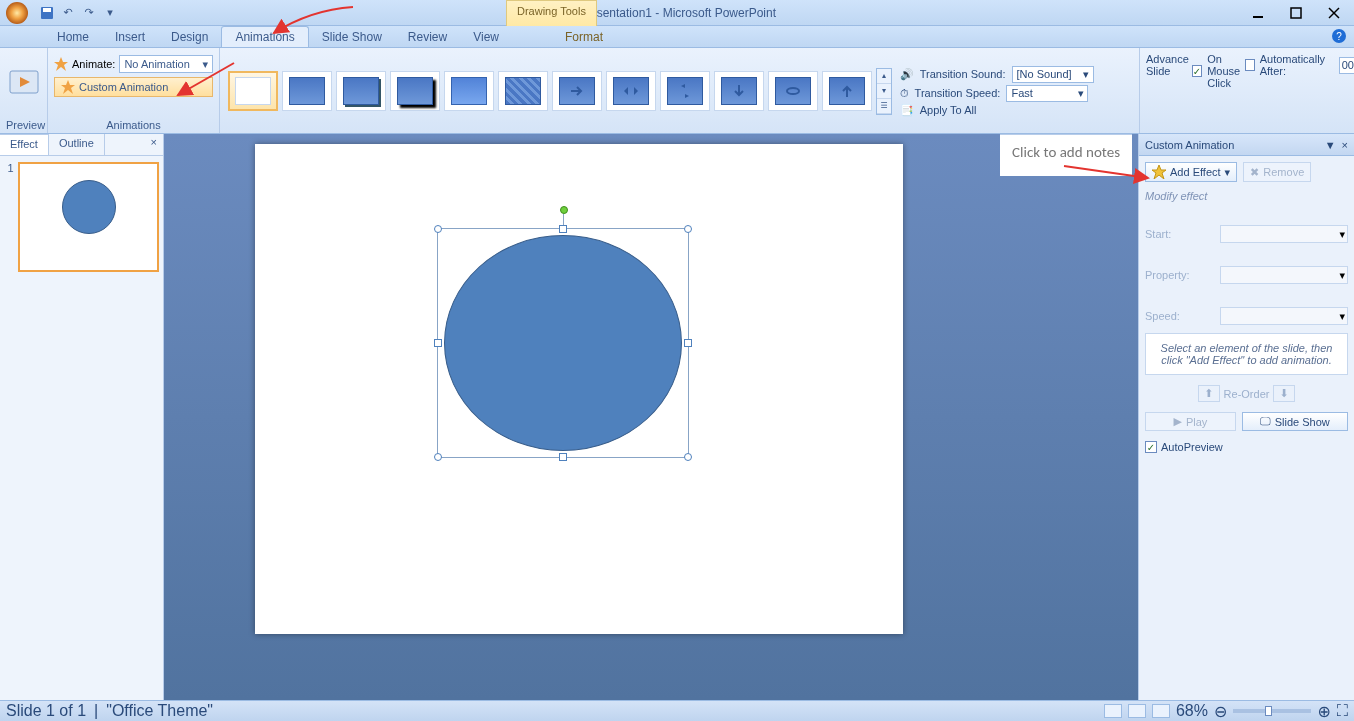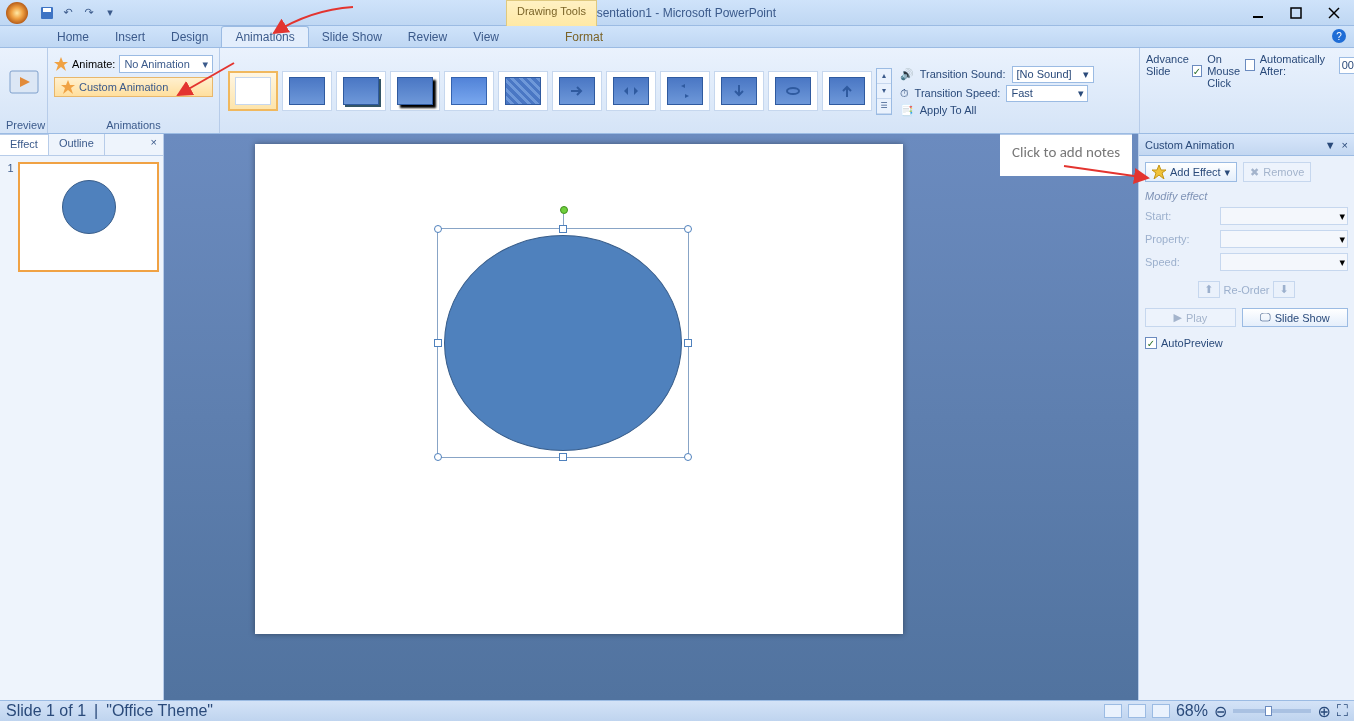--- a/index.html
+++ b/index.html
@@ -78,21 +78,21 @@
 
 
 .taskpane { width:216px; background:#eaf1fb; border-left:1px solid #b7cce9; border-top:1px solid #9bbbe3; margin-top:-1px;}
 .tp-header { height:22px; background:linear-gradient(#d7e6fa,#c3d7f1); border-bottom:1px solid #9bbbe3; display:flex; align-items:center; padding:0 6px; color:#2a4a7a; font-size:11px;}
 .tp-header .sp { margin-left:auto; display:flex; gap:6px; color:#2a4a7a;}
 .tp-body { padding:6px; display:flex; flex-direction:column; gap:4px;}
 .tp-btns { display:flex; gap:6px;}
 .tp-btn { border:1px solid #9bbbe3; background:linear-gradient(#fff,#e4eefb); padding:2px 6px; font-size:11px; display:flex; align-items:center; gap:4px; color:#2a4a7a; cursor:pointer;}
 .tp-btn.disabled { color:#a4b4cc; border-color:#c6d7ee; background:#edf3fc;}
 .modify { font-style:italic; color:#7f93b6; margin-top:4px;}
-.mrow { display:flex; justify-content:space-between; align-items:center; margin-top:1px;}
+.mrow { display:flex; justify-content:space-between; align-items:center; margin-top:19px;}
 .mrow label { color:#9cb0cd; font-size:11px;}
 .mrow .dd { width:128px; height:18px; border:1px solid #c6d7ee; background:#f4f7fc; display:flex; justify-content:flex-end; align-items:center; padding-right:2px;}
 .tp-list { flex:1; border:1px solid #c6d7ee; background:#fff; height:302px; margin-top:4px; padding:8px; font-style:italic; color:#5a6f92; text-align:center; font-size:11px;}
 .tp-reorder { display:flex; justify-content:center; gap:4px; margin-top:6px; color:#9cb0cd; font-size:11px; align-items:center;}
 .tp-reorder .bx { border:1px solid #c6d7ee; padding:1px 5px;}
 .tp-foot { display:flex; gap:6px; margin-top:6px;}
 .tp-autoprev { margin-top:6px; display:flex; align-items:center; gap:4px; color:#2a4a7a;}
 
 
 .statusbar { height:21px; background:linear-gradient(#d4e3f7,#bfd4ef); border-top:1px solid #9bbbe3; display:flex; align-items:center; font-size:16px; color:#2a4a7a; padding:0 6px;}
@@ -389,20 +389,21 @@
           <div class="dd">
             <span>▾</span>
           </div>
         </div>
       <div class="mrow">
           <label>Speed:</label>
           <div class="dd">
             <span>▾</span>
           </div>
         </div>
+      <div class="tp-list">Select an element of the slide, then click "Add Effect" to add animation.</div>
       <div class="tp-reorder">
         <span class="bx">⬆</span>
         <span>Re-Order</span>
         <span class="bx">⬇</span>
       </div>
       <div class="tp-foot">
         <div class="tp-btn disabled" style="flex:1;justify-content:center">▶ <span>Play</span></div>
         <div class="tp-btn" style="flex:1.2;justify-content:center">🖵 <span>Slide Show</span></div>
       </div>
       <div class="tp-autoprev">

